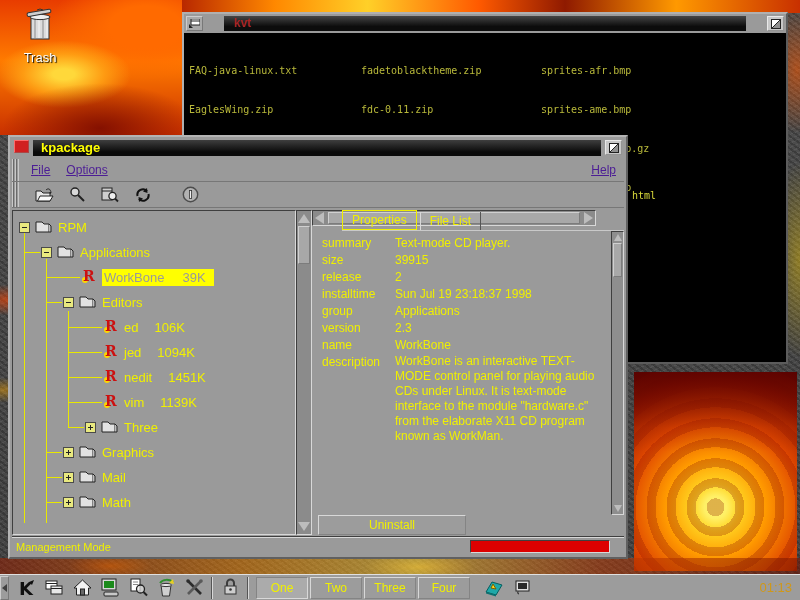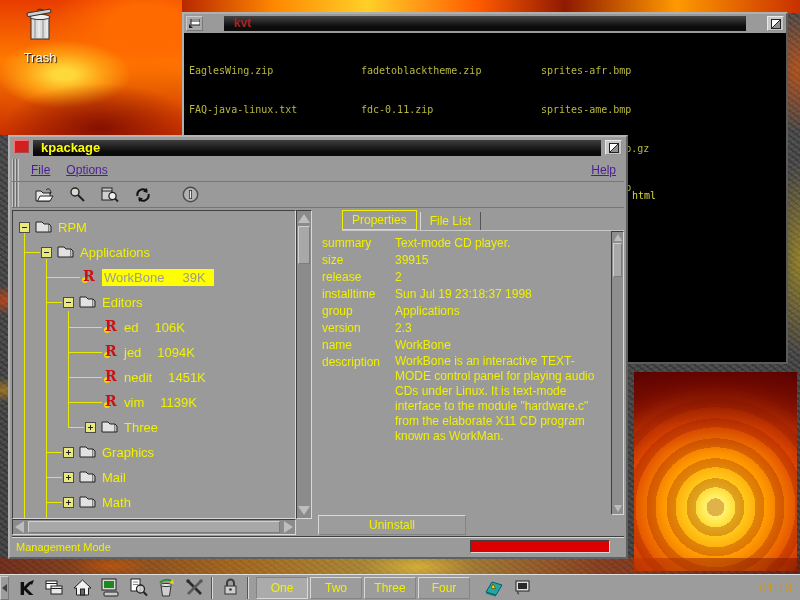--- a/index.html
+++ b/index.html
@@ -73,21 +73,21 @@
     background:repeating-linear-gradient(90deg,#c8c8c8 0 1px,#6a6a6a 1px 2px,transparent 2px 3px); }
   .menu-item { display:inline-block; color:#4c1d95; font-size:12px; padding:3px 8px;text-decoration:underline; }
   .menu-item::first-letter { text-decoration:underline; }
   .menu-spacer { flex:1; }
   .toolbar { height:26px; display:flex; align-items:center; gap:9px; border-bottom:1px solid #777; }
   .tool-btn { width:24px; height:22px; display:flex; align-items:center; justify-content:center; }
 
   .kpk-main { flex:1; display:flex; margin-top:2px; }
 
   
-  .left-col { width:300px; display:flex; flex-direction:column; }
+  .left-col { width:300px; display:flex; flex-direction:row; }
   .tree-wrap { flex:1; display:flex; }
   .tree-view { width:284px; background:#9a9a9a; border:1px solid; border-color:#3f3f3f #d8d8d8 #d8d8d8 #3f3f3f;
     position:relative; overflow:hidden; }
   .t-row { height:25px; display:flex; align-items:center; position:relative; z-index:1; color:#f0f000; font-size:13px; }
   .ind-0{padding-left:6px} .ind-1{padding-left:28px} .ind-2{padding-left:50px} .ind-3{padding-left:72px}
   .pkg-2{padding-left:68px} .pkg-3{padding-left:90px}
   .expander { width:11px; height:11px; background:#e9e97f; border:1px solid #4a4a4a; margin-right:5px; position:relative; flex:none; }
   .expander::after { content:""; position:absolute; left:2px; top:4px; width:5px; height:1px; background:#222; }
   .expander.plus::before { content:""; position:absolute; left:4px; top:2px; width:1px; height:5px; background:#222; }
   .ficon, .picon { margin-right:6px; flex:none; }
@@ -190,22 +190,22 @@
         <path d="M0 9 L4 9 L0 5 Z" fill="#222"></path>
       </svg>
     </div>
     <div class="kvt-bar">kvt</div>
     <div class="max-btn">
       <div class="max-glyph"></div>
     </div>
   </div>
   <div class="kvt-body">
     <div class="tcol c0">
+      <div class="tl">FAQ-java-linux.txt</div>
       <div class="tl">EaglesWing.zip</div>
-      <div class="tl">FAQ-java-linux.txt</div>
       <div class="tl">FAQ.html.gz</div>
       <div class="tl">Games.ssd</div>
       <div class="tl">GimpUserManual-1.0.0-pdf.bz2</div>
       <div class="tl d">Java</div>
     </div>
     <div class="tcol c1">
       <div class="tl">fadetoblacktheme.zip</div>
       <div class="tl">fdc-0.11.zip</div>
       <div class="tl d">fifstart</div>
       <div class="tl">games16.zip</div>

